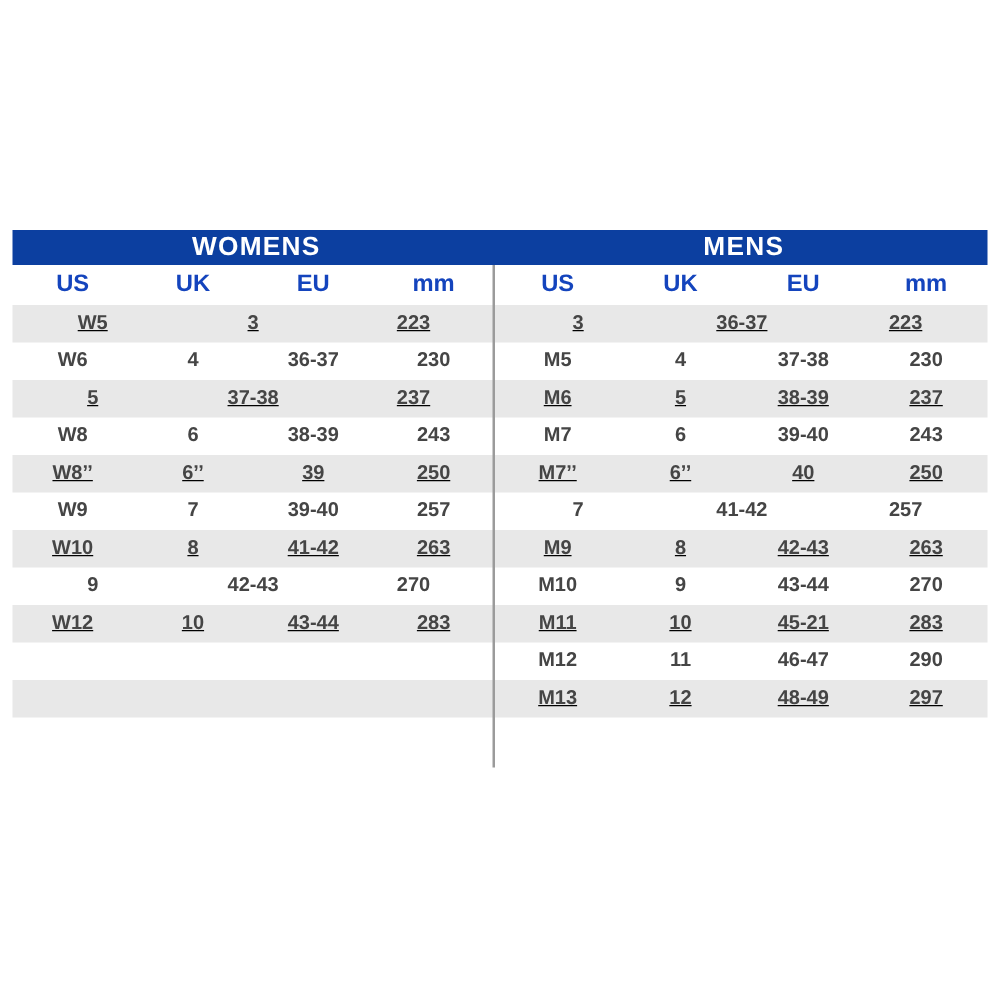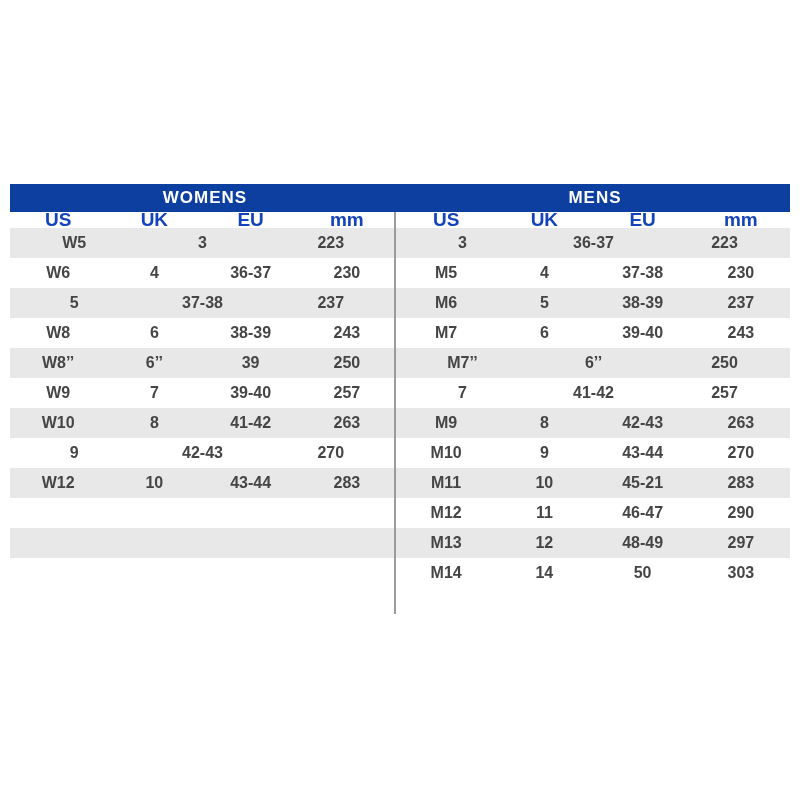--- a/index.html
+++ b/index.html
@@ -27,25 +27,25 @@
     background: var(--header-bg, #0c3fa0);
     display: flex;
   }
   .title-half {
     flex: 1;
     display: flex;
     align-items: center;
     justify-content: center;
     color: var(--header-text, #ffffff);
     font-weight: bold;
-    font-size: 17px;
+    font-size: 21px;
     letter-spacing: 1px;
   }
   .header-row {
-    height: 16px;
+    height: 32px;
     display: flex;
     background: #ffffff;
   }
   .half {
     display: flex;
   }
   .half.left  { width: 385px; }
   .half.right { width: 393px; margin-left: 2px; }
   .hcell {
     flex: 1;
@@ -55,20 +55,21 @@
     color: var(--column-header-text, #1444bd);
     font-weight: bold;
     font-size: 19px;
   }
   .row {
     height: 30px;
     display: flex;
   }
   .row.alt {
     background: var(--row-alt-bg, #e8e8e8);
+    text-decoration: underline;
   }
   .cell {
     flex: 1;
     display: flex;
     align-items: center;
     justify-content: center;
     color: var(--cell-text, #454545);
     font-weight: bold;
     font-size: 16px;
   }
@@ -164,20 +165,21 @@
         <div class="row alt">
           <div class="half left">
             <div class="cell">W8’’</div>
             <div class="cell">6’’</div>
             <div class="cell">39</div>
             <div class="cell">250</div>
           </div>
           <div class="half right">
             <div class="cell">M7’’</div>
             <div class="cell">6’’</div>
+            <div class="cell">40</div>
             <div class="cell">250</div>
           </div>
         </div>
         <div class="row">
           <div class="half left">
             <div class="cell">W9</div>
             <div class="cell">7</div>
             <div class="cell">39-40</div>
             <div class="cell">257</div>
           </div>
@@ -249,31 +251,17 @@
             <div class="cell"></div>
             <div class="cell"></div>
           </div>
           <div class="half right">
             <div class="cell">M13</div>
             <div class="cell">12</div>
             <div class="cell">48-49</div>
             <div class="cell">297</div>
           </div>
         </div>
-        <div class="row">
-          <div class="half left">
-            <div class="cell"></div>
-            <div class="cell"></div>
-            <div class="cell"></div>
-            <div class="cell"></div>
-          </div>
-          <div class="half right">
-            <div class="cell">M14</div>
-            <div class="cell">14</div>
-            <div class="cell">50</div>
-            <div class="cell">303</div>
-          </div>
-        </div>
       </div>
 
     <div class="divider"></div>
   </div>
 </div>
 
 </body></html>

